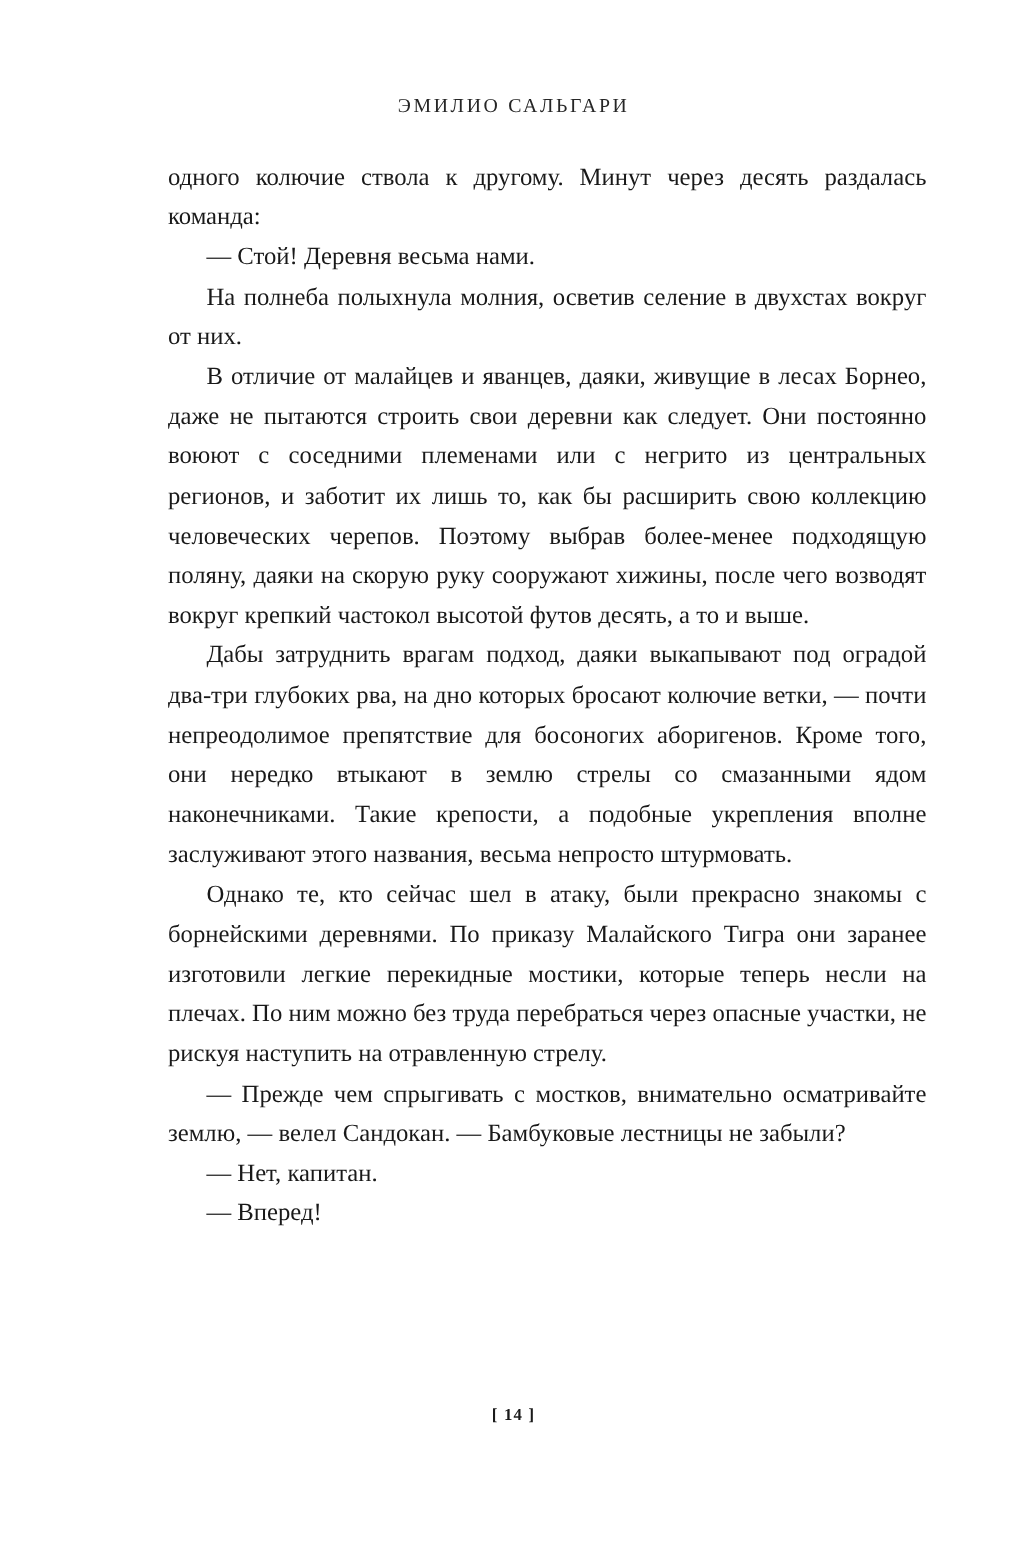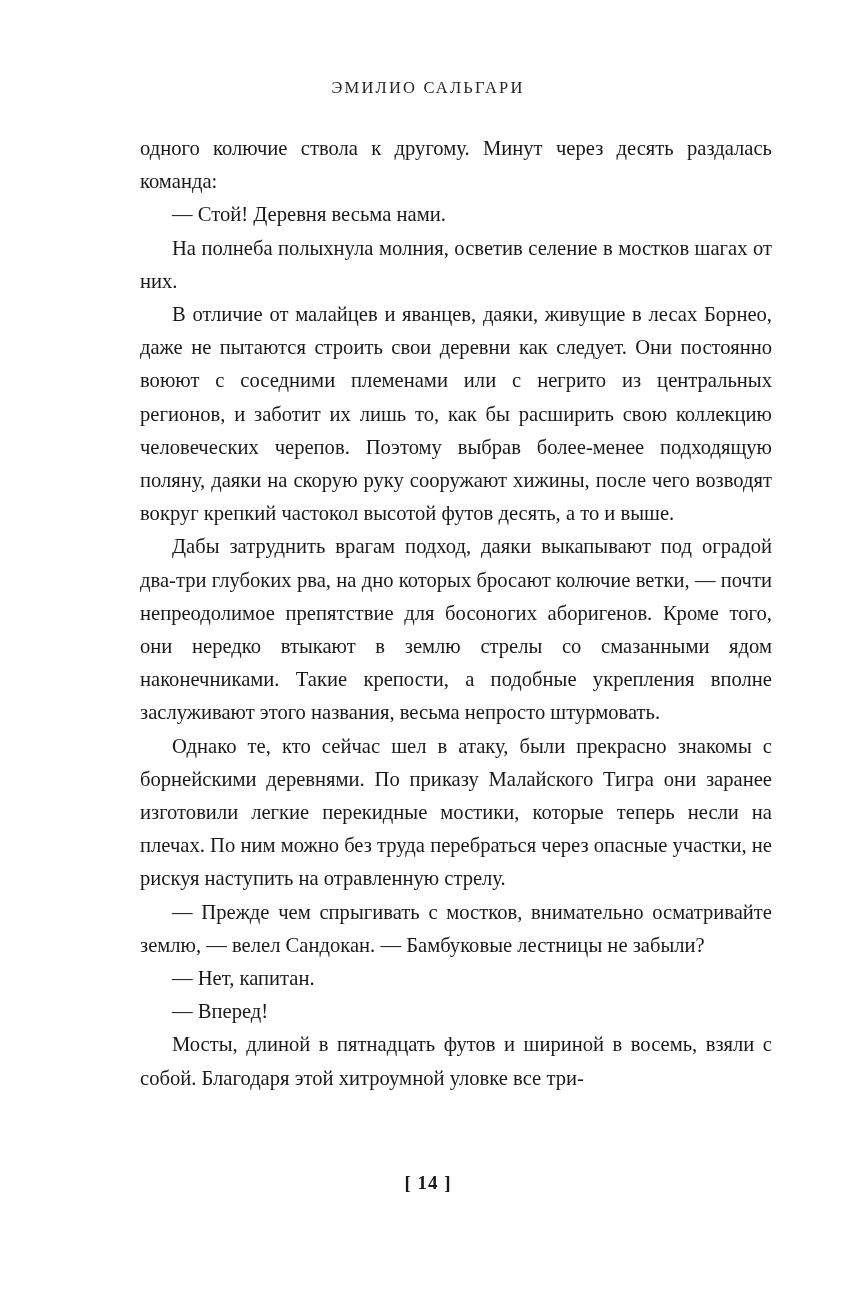--- a/index.html
+++ b/index.html
@@ -59,47 +59,46 @@
   }
   .text-block p.noindent {
     text-indent: 0;
   }
   .folio {
     position: absolute;
     top: 1172px;
     left: 0;
     width: 856px;
     text-align: center;
-    font-size: 19px;
+    font-size: 14px;
     letter-spacing: 1px;
     color: #1a1a1a;
     font-weight: 700;
   }
   .folio .br {
     font-weight: 700;
   }
 </style>
 </head>
 <body>
 
 <div class="page">
 
   <div class="running-head">Эмилио Сальгари</div>
 
   <div class="text-block">
     <p class="noindent">одного колючие ствола к другому. Минут через десять раздалась команда:</p>
     <p class="indent">— Стой! Деревня весьма нами.</p>
-    <p class="indent">На полнеба полыхнула молния, осветив селение в мостков шагах от них.</p>
+    <p class="indent">На полнеба полыхнула молния, осветив селение в двухстах вокруг от них.</p>
     <p class="indent">В отличие от малайцев и яванцев, даяки, живущие в лесах Борнео, даже не пытаются строить свои деревни как следует. Они постоянно воюют с соседними племенами или с негрито из центральных регионов, и заботит их лишь то, как бы расширить свою коллекцию человеческих черепов. Поэтому выбрав более-менее подходящую поляну, даяки на скорую руку сооружают хижины, после чего возводят вокруг крепкий частокол высотой футов десять, а то и выше.</p>
     <p class="indent">Дабы затруднить врагам подход, даяки выкапывают под оградой два-три глубоких рва, на дно которых бросают колючие ветки, — почти непреодолимое препятствие для босоногих аборигенов. Кроме того, они нередко втыкают в землю стрелы со смазанными ядом наконечниками. Такие крепости, а подобные укрепления вполне заслуживают этого названия, весьма непросто штурмовать.</p>
     <p class="indent">Однако те, кто сейчас шел в атаку, были прекрасно знакомы с борнейскими деревнями. По приказу Малайского Тигра они заранее изготовили легкие перекидные мостики, которые теперь несли на плечах. По ним можно без труда перебраться через опасные участки, не рискуя наступить на отравленную стрелу.</p>
     <p class="indent">— Прежде чем спрыгивать с мостков, внимательно осматривайте землю, — велел Сандокан. — Бамбуковые лестницы не забыли?</p>
     <p class="indent">— Нет, капитан.</p>
     <p class="indent">— Вперед!</p>
-    <p class="indent">Мосты, длиной в пятнадцать футов и шириной в восемь, взяли с собой. Благодаря этой хитроумной уловке все три-</p>
   </div>
 
   <div class="folio">
     <span class="br">[</span>
     <span>14</span>
     <span class="br">]</span>
   </div>
 
 </div>
 

